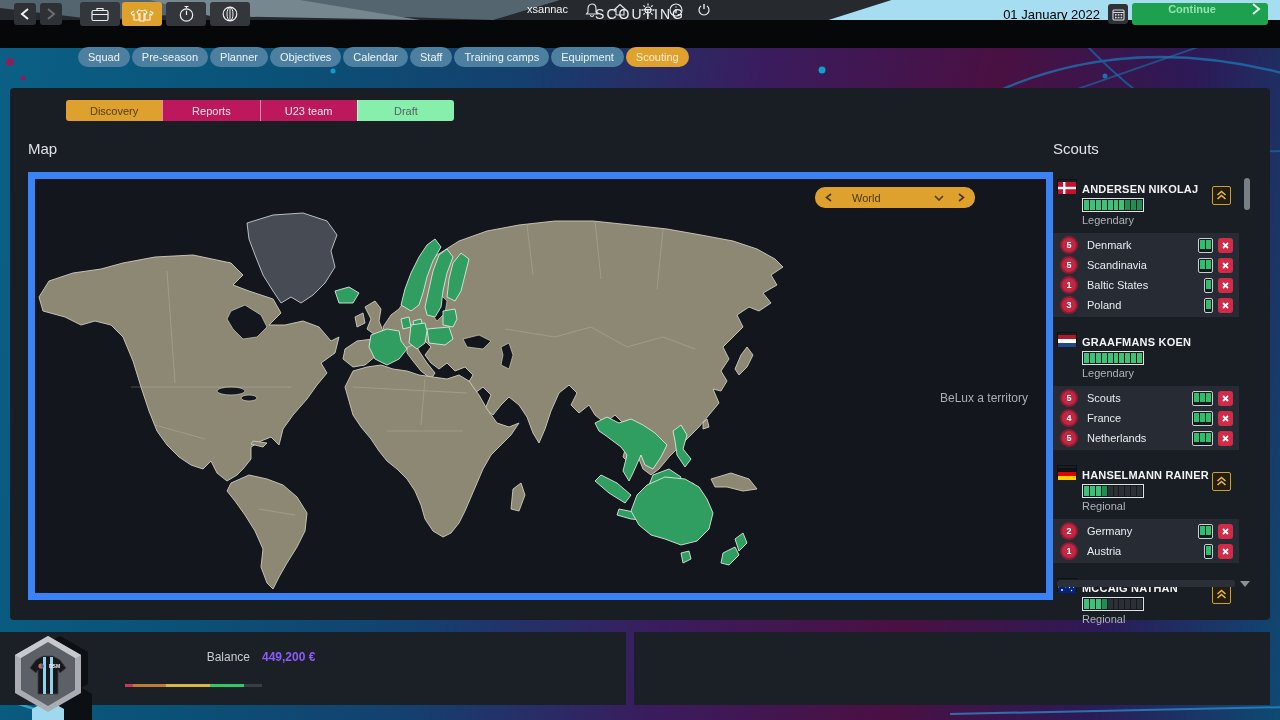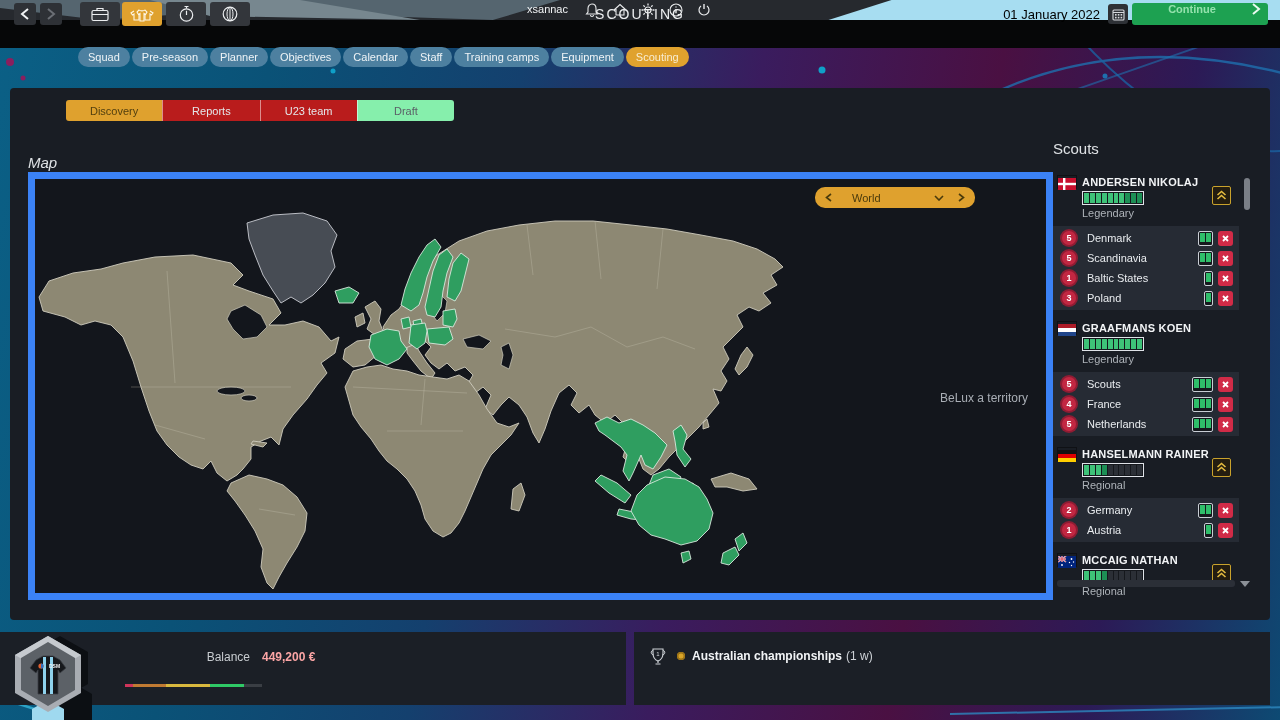--- a/index.html
+++ b/index.html
@@ -33,25 +33,25 @@
   #continue-btn .arr{margin-right:7px;}
   
   #section-tabs{left:78px;top:47px;display:flex;gap:2px;}
   .stab{background:#4d80a0;color:#eef3f6;font-size:11px;padding:4px 10px;border-radius:10px;white-space:nowrap;}
   .stab.active{background:#e0a22e;color:#f8edd2;}
   
   #main-panel{left:10px;top:88px;width:1260px;height:532px;background:#191d24;border-radius:4px;}
   
   #subtabs{left:56px;top:12px;display:flex;width:388px;height:21px;border-radius:3px;overflow:hidden;}
   .subtab{flex:1;display:flex;align-items:center;justify-content:center;font-size:11px;
-          background:#b91c1c;color:#e4e7ea;border-left:1px solid rgba(255,255,255,.5);}
+          background:#be185d;color:#e4e7ea;border-left:1px solid rgba(255,255,255,.5);}
   .subtab:first-child{border-left:none;}
   .subtab.active{background:#dfa12e;color:#53400f;}
   .subtab.disabled{background:#86efac;color:#5b6067;}
-  #map-heading{left:18px;top:66px;color:#dfe2e5;font-size:15px;font-style:italic;}
+  #map-heading{left:18px;top:52px;color:#dfe2e5;font-size:15px;}
   
   #map-panel{left:18px;top:84px;width:1011px;height:414px;background:#13161c;border:7px solid #3b82f6;}
   #map-svg{position:absolute;left:0;top:0;}
   .land{fill:#8d8873;stroke:#cfccbd;stroke-width:0.9;stroke-linejoin:round;}
   .land.hl{fill:#2f9e60;stroke:#d7e9dc;}
   .land.dark{fill:#474c54;stroke:#c9ccd2;}
   .sea{fill:#13161c;stroke:#cfccbd;stroke-width:0.7;}
   .bline{stroke:#c9c5b4;stroke-width:0.8;fill:none;opacity:0.4;}
   #region-selector{left:780px;top:8px;width:160px;height:21px;background:#dfa12e;border-radius:10px;display:flex;align-items:center;color:#3e2f08;}
   #region-selector .rs-left{margin-left:10px;}
@@ -59,21 +59,21 @@
   #region-selector .rs-caret{margin-right:14px;}
   #region-selector .rs-right{margin-right:10px;}
   #map-placeholder{left:849px;top:212px;width:200px;text-align:center;color:#a9aeb5;font-size:12px;}
   
   #scouts-heading{left:1043px;top:52px;color:#dfe2e5;font-size:15px;}
   #scouts-list{left:1043px;top:86px;width:186px;}
   .scout-card{margin-bottom:10px;position:relative;}
   .scout-head{position:relative;padding:2px 0 0 5px;}
   .scout-top{display:flex;align-items:center;gap:6px;}
   .flag{width:18px;height:12px;display:block;box-shadow:0 0 0 1px rgba(0,0,0,.4);}
-  .scout-name{color:#f2f4f6;font-size:11px;font-weight:bold;letter-spacing:.2px;white-space:nowrap;}
+  .scout-name{color:#f2f4f6;font-size:11px;font-weight:bold;letter-spacing:.2px;white-space:nowrap;margin-top:7px;}
   .skill-wrap{margin:3px 0 2px 24px;width:58px;height:10px;border:1px solid #dfe3e8;background:#15181d;display:flex;gap:1px;padding:1px;}
   .skill-cell{flex:1;background:#2b2f36;}
   .skill-cell.f{background:#3ec278;}
   .skill-cell.p{background:#1d8f55;}
   .scout-tier{margin-left:24px;color:#aeb3b9;font-size:11px;}
   .upg-btn{position:absolute;right:8px;top:12px;width:17px;height:17px;background:#241d10;border:1px solid #c9a22c;border-radius:2px;display:flex;align-items:center;justify-content:center;}
   .terr-block{margin-top:7px;background:#262b34;padding:2px 0;}
   .terr-row{height:20px;display:flex;align-items:center;}
   .lvl-badge{margin-left:9px;width:14px;height:14px;border-radius:50%;background:#c22742;box-shadow:0 0 0 2px #8f1c33;
              color:#fff;font-size:9px;font-weight:bold;display:flex;align-items:center;justify-content:center;}
@@ -85,21 +85,21 @@
   #scouts-vscroll .thumb{position:absolute;left:0;top:2px;width:6px;height:32px;background:#7a7f87;border-radius:3px;}
   #scouts-hscroll{left:1047px;top:492px;width:178px;height:7px;background:#2b2f37;border-radius:3px;}
   #scouts-downarrow{left:1230px;top:493px;width:0;height:0;border-left:5px solid transparent;border-right:5px solid transparent;border-top:6px solid #8b9097;}
   
   #footer-left{left:0px;top:632px;width:626px;height:73px;background:#1b1f26;}
   #footer-right{left:634px;top:632px;width:636px;height:73px;background:#1b1f26;}
   #club-logo{left:2px;top:628px;width:92px;height:92px;}
   .f-row{position:absolute;display:flex;align-items:center;}
   #balance-row{left:0;top:18px;width:626px;}
   #balance-label{width:250px;text-align:right;color:#c8ccd0;font-size:12px;}
-  #balance-value{margin-left:12px;color:#fca5a5;font-size:12px;font-weight:bold;}
+  #balance-value{margin-left:12px;color:#8b5cf6;font-size:12px;font-weight:bold;}
   #sponsor-row{left:0;top:38px;width:626px;}
   #sponsor-label{width:250px;text-align:right;color:#c8ccd0;font-size:12px;}
   #sponsor-bar{margin-left:12px;width:137px;height:11px;background:#686c71;position:relative;}
   #sponsor-fill{position:absolute;left:0;top:0;height:11px;background:#f2e6ae;}
   #sponsor-scale{margin-left:-137px;position:absolute;left:262px;top:52px;width:137px;height:3px;
      background:linear-gradient(90deg,#d0345a 0 6%,#c07a32 6% 30%,#d8b83e 30% 62%,#2fc966 62% 87%,#3a3e44 87% 100%);}
   .obj-row{display:flex;align-items:center;height:20px;margin-left:14px;}
   .obj-icon{width:20px;height:20px;color:#cfd3d8;}
   .obj-dot{width:8px;height:8px;border-radius:50%;background:#d9a428;box-shadow:inset 0 0 0 1.5px #9a7116;margin:0 7px 0 9px;}
   .obj-name{color:#f2f4f6;font-size:12px;font-weight:bold;}
@@ -601,33 +601,20 @@
 
 <div id="footer-left" class="abs">
   <div id="balance-row" class="f-row">
     <span id="balance-label">Balance</span>
     <span id="balance-value">449,200 €</span>
   </div>
   <span id="sponsor-scale"></span>
 </div>
 <div id="footer-right" class="abs">
   <div id="objectives">
-      <div class="obj-row">
-        <span class="obj-icon">
-          <svg class="icon" width="20" height="20" viewBox="0 0 20 20">
-            <path d="M5,3 L15,3 L15,7 C15,11.5 13,14 10,15 C7,14 5,11.5 5,7 Z" fill="none" stroke="#cfd3d8" stroke-width="1.1"></path>
-            <path d="M5,4.5 C2.5,4.5 2.5,8.5 5.5,9 M15,4.5 C17.5,4.5 17.5,8.5 14.5,9" fill="none" stroke="#cfd3d8" stroke-width="1"></path>
-            <path d="M10,15 L10,17 M7.5,18 L12.5,18" stroke="#cfd3d8" stroke-width="1.2"></path>
-            <text x="10" y="9.5" text-anchor="middle" font-size="6" fill="#cfd3d8" font-family="Liberation Sans, sans-serif">1</text>
-          </svg>
-        </span>
-    <span class="obj-dot"></span>
-    <span class="obj-name">Australian championships</span>
-    <span class="obj-count">(1 w)</span>
-      </div>
     </div>
 </div>
 
 <svg id="club-logo" class="abs" viewBox="0 0 92 92">
   <polygon points="58,8 86,24 86,56 58,72 30,56 30,24" fill="#0c0f13"></polygon>
   <polygon points="66,52 90,66 90,92 66,104 42,92 42,66" fill="#0c0f13"></polygon>
   <polygon points="46,72 62,81 62,99 46,108 30,99 30,81" fill="#9fd9ef"></polygon>
   <polygon points="46,8 79,27 79,65 46,84 13,65 13,27" fill="#a9adb3"></polygon>
   <polygon points="46,8 79,27 46,46 13,27" fill="#c6cacf"></polygon>
   <polygon points="46,14 73,30 73,62 46,78 19,62 19,30" fill="#5c6167"></polygon>

